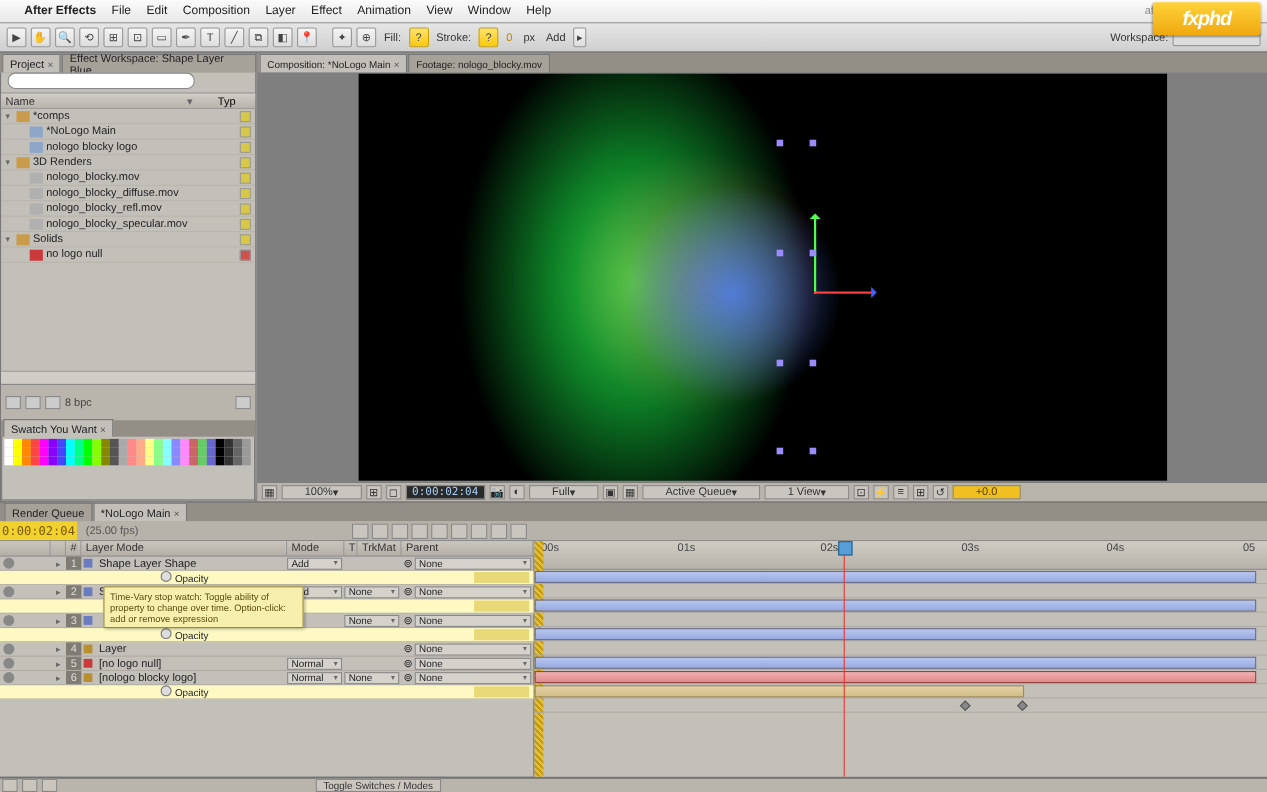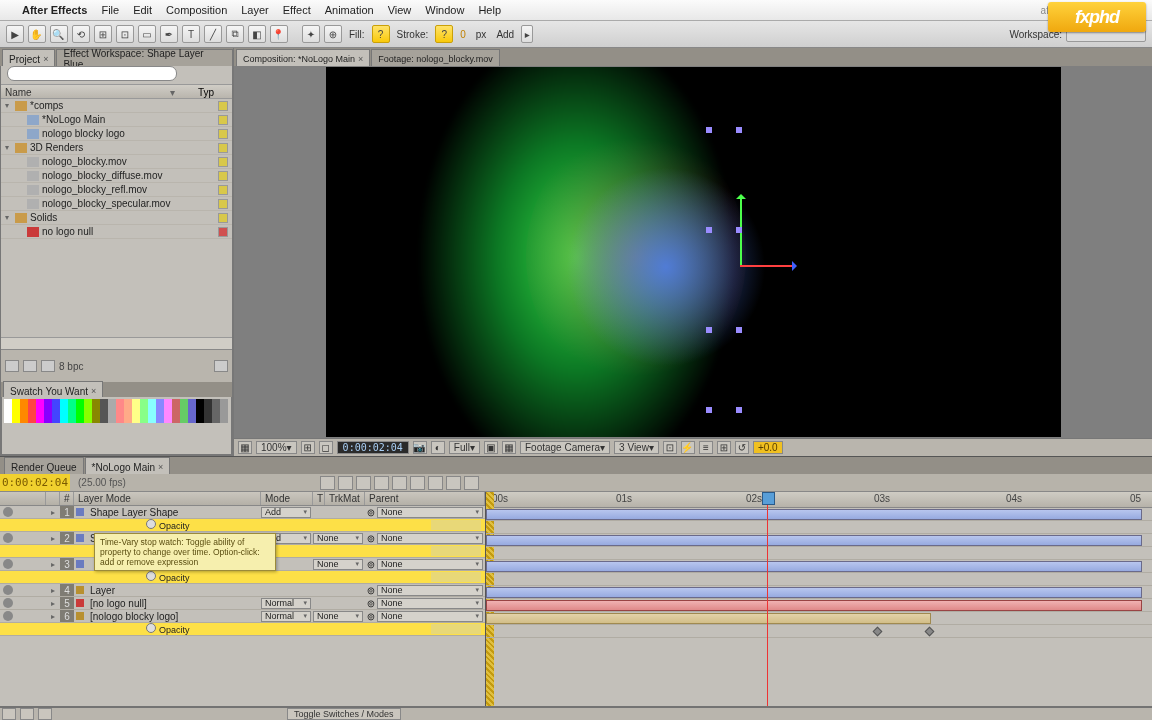--- a/index.html
+++ b/index.html
@@ -70,57 +70,57 @@
 .glow1 { position:absolute; left:90px; top:-40px; width:320px; height:460px; border-radius:50%; background:radial-gradient(ellipse at center, rgba(60,255,80,.85) 0%, rgba(20,200,60,.6) 35%, rgba(0,80,20,0) 70%); filter:blur(2px); }
 .glow2 { position:absolute; left:240px; top:100px; width:200px; height:200px; border-radius:50%; background:radial-gradient(circle, rgba(80,130,255,.8), rgba(30,30,150,0) 70%); }
 .glow3 { position:absolute; left:200px; top:60px; width:220px; height:260px; border-radius:50%; background:radial-gradient(circle, rgba(255,90,90,.4), rgba(120,10,10,0) 70%); }
 .axis-y { position:absolute; left:414px; top:130px; width:2px; height:70px; background:#4cff4c; }
 .axis-y::after { content:''; position:absolute; top:-8px; left:-4px; border:5px solid transparent; border-bottom-color:#4cff4c; }
 .axis-x { position:absolute; left:414px; top:198px; width:54px; height:2px; background:#ff4040; }
 .axis-x::after { content:''; position:absolute; right:-8px; top:-4px; border:5px solid transparent; border-left-color:#4060ff; }
 .handles { position:absolute; left:380px; top:60px; }
 .hd { position:absolute; width:6px; height:6px; background:#9a8cff; }
 .viewer-foot { height:18px; background:#b9b5ad; border-top:1px solid #777; display:flex; align-items:center; padding:0 4px; gap:4px; font-size:9px; color:#333;}
-.vf { height:13px; padding:0 4px; background:#c9c6bf; border:1px solid #888; display:flex; align-items:center; }
+.vf { height:13px; padding:0 20px; background:#c9c6bf; border:1px solid #888; display:flex; align-items:center; }
 .vf.tc { background:#2a2a2a; color:#a9cff5; font-family:monospace; padding:0 5px;}
 .vf.small { width:14px; padding:0; justify-content:center; }
 .vf.yel { background:#f0c020; color:#5a4000; }
 
 
 .lower { flex:1; background:#c3c0ba; display:flex; flex-direction:column; border-top:1px solid #555; }
 .tl-tabs { height:17px; background:#938f87; display:flex; align-items:flex-end; padding-left:4px; gap:1px;}
 .tl-head { height:18px; background:#b7b3aa; display:flex; align-items:center; border-bottom:1px solid #888; }
 .tl-time { width:70px; height:100%; background:#f1d12e; display:flex; align-items:center; justify-content:center; color:#7a5a00; font-family:monospace; font-size:11px; }
 .tl-fps { padding:0 8px; color:#555; font-size:10px; }
 .tl-icons { margin-left:auto; display:flex; gap:3px; padding-right:6px;}
 .tl-ic { width:15px; height:14px; background:#c9c6bf; border:1px solid #888; }
 .tl-body { flex:1; display:flex; }
 .tl-left { width:486px; display:flex; flex-direction:column; border-right:1px solid #555;}
 .tl-colhead { height:14px; background:linear-gradient(#cac6be,#b4b0a7); display:flex; align-items:center; font-size:9px; color:#333; border-bottom:1px solid #888;}
 .tl-colhead > div { border-right:1px solid #999; padding:0 4px; height:100%; display:flex; align-items:center;}
 .layer { height:13px; display:flex; align-items:center; font-size:10px; color:#222; border-bottom:1px solid #b0aca3;}
-.layer.prop { background:#fde047;align-items:center; }
+.layer.prop { background:#fef9c3;align-items:center; }
 .l-eye { width:46px; display:flex; gap:3px; padding:0 3px;}
 .l-eye .dot { width:10px; height:10px; border-radius:50%; background:#888;}
 .l-tw { width:14px; text-align:center; color:#666; font-size:8px;}
 .l-color { width:8px; height:8px; margin:0 2px;}
 .l-num { width:14px; text-align:center; background:#7f7c74; color:#ddd; height:100%; display:flex; align-items:center; justify-content:center;}
 .l-name { flex:1; padding-left:4px; display:flex; align-items:center; gap:3px;}
 .l-mode { width:52px; display:flex; align-items:center; }
 .l-trk { width:52px; display:flex; align-items:center;}
 .l-par { width:120px; display:flex; align-items:center;}
 .dd { height:11px; background:#d5d2cb; border:1px solid #888; flex:1; padding:0 3px; font-size:9px; display:flex; align-items:center; justify-content:space-between; margin-right:2px;}
 .dd .ar { font-size:7px; color:#666; }
 .prop-name { padding-left:72px; font-size:9px; }
 .stopwatch { width:10px; height:10px; border:1px solid #777; border-radius:50%; margin-right:3px; background:#ddd; display:inline-block;}
 
 .tooltip { position:absolute; left:94px; top:533px; width:182px; background:#f6efae; border:1px solid #9b8a3a; padding:3px 5px; font-size:8.5px; color:#5a4d10; line-height:10px; z-index:20; box-shadow:1px 1px 3px rgba(0,0,0,.3);}
 
 .tl-right { flex:1; position:relative; background:#c3c0ba; }
-.ruler { height:16px; background:linear-gradient(#cfccc4,#b6b2a9); border-bottom:1px solid #888; position:relative; font-size:8px; color:#444;}
+.ruler { height:26px; background:linear-gradient(#cfccc4,#b6b2a9); border-bottom:1px solid #888; position:relative; font-size:8px; color:#444;}
 .ruler .tick { position:absolute; top:1px; }
 .cti { position:absolute; left:281px; top:0; bottom:0; width:1px; background:#e33; z-index:6;}
 .cti::before { content:''; position:absolute; top:0; left:-5px; width:11px; height:11px; background:#589ed8; border:1px solid #2a5a8a;}
 .track { height:13px; border-bottom:1px solid #b0aca3; position:relative;}
 .bar { position:absolute; top:1px; height:11px; border:1px solid #6a6a8a;}
 .bar.blue { background:linear-gradient(#b8c6ee,#97aae0); }
 .bar.red  { background:linear-gradient(#f0b2b2,#e08a8a); border-color:#944;}
 .bar.tan  { background:linear-gradient(#e3d2a8,#d2be88); border-color:#a08a50;}
 .kf { position:absolute; width:7px; height:7px; background:#888; transform:rotate(45deg); top:3px; border:1px solid #555;}
 .wa { position:absolute; left:0; width:8px; top:0; bottom:0; background:repeating-linear-gradient(45deg,#e0c040,#e0c040 2px,#c39a10 2px,#c39a10 4px);}
@@ -402,22 +402,22 @@
         <div class="vf small">▦</div>
         <div class="vf"><span>100%</span> ▾</div>
         <div class="vf small">⊞</div>
         <div class="vf small">◻</div>
         <div class="vf tc">0:00:02:04</div>
         <div class="vf small">📷</div>
         <div class="vf small">◐</div>
         <div class="vf"><span>Full</span> ▾</div>
         <div class="vf small">▣</div>
         <div class="vf small">▦</div>
-        <div class="vf"><span>Footage Camera</span> ▾</div>
-        <div class="vf"><span>3 View</span> ▾</div>
+        <div class="vf"><span>Active Queue</span> ▾</div>
+        <div class="vf"><span>1 View</span> ▾</div>
         <div class="vf small">⊡</div>
         <div class="vf small">⚡</div>
         <div class="vf small">≡</div>
         <div class="vf small">⊞</div>
         <div class="vf small">↺</div>
         <div class="vf yel">+0.0</div>
       </div>
     </div>
   </div>
 

